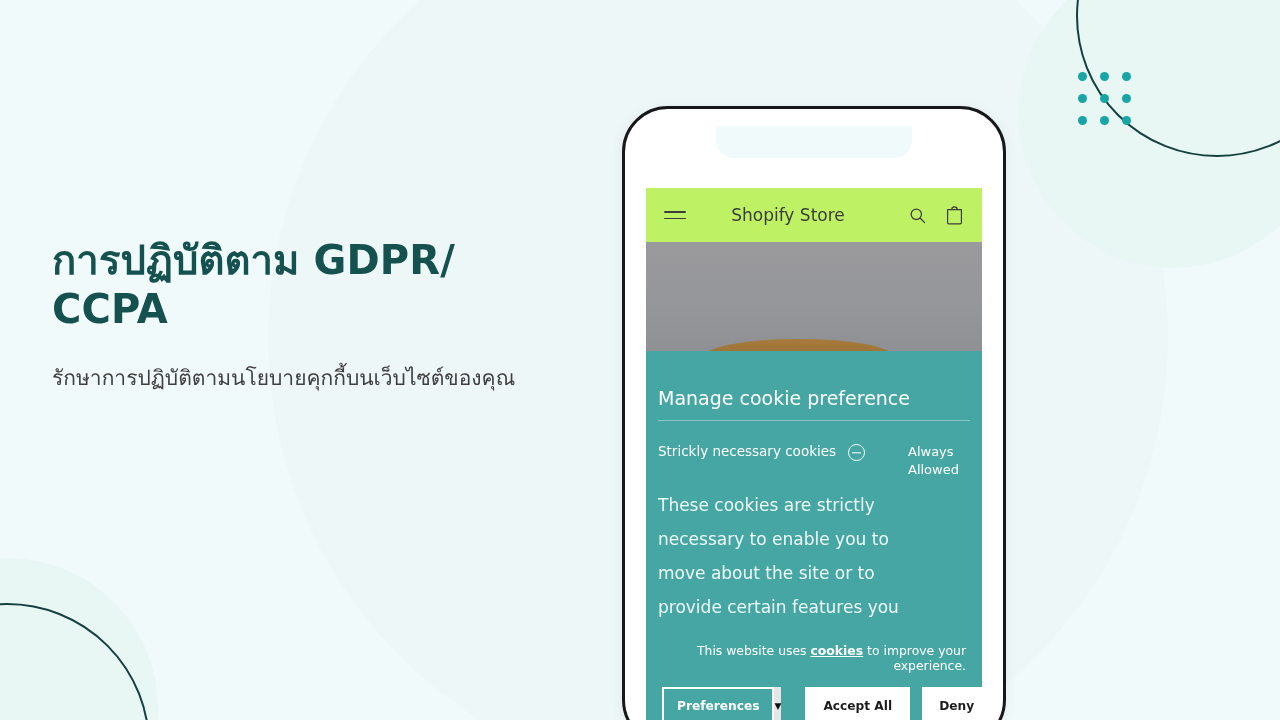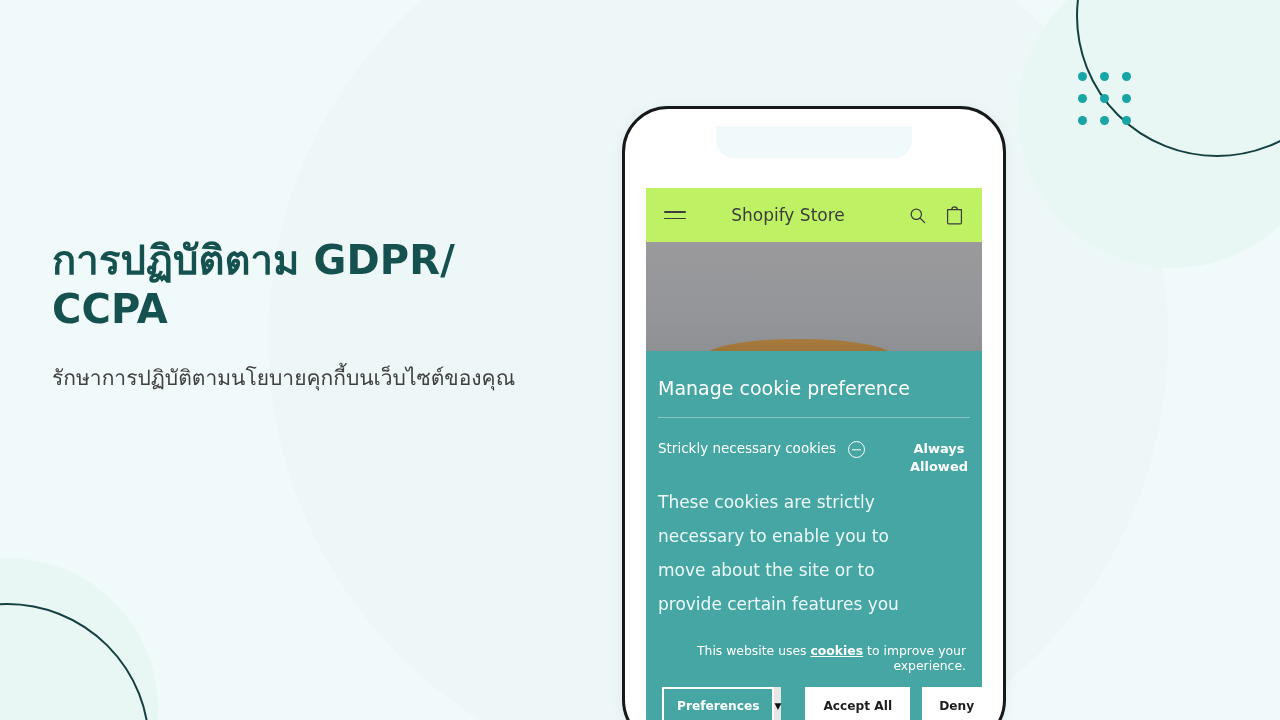--- a/index.html
+++ b/index.html
@@ -157,22 +157,23 @@
   .pref-panel {
     position: absolute;
     left: 0; right: 0; top: 225px; bottom: 0;
     background: #46a6a4;
     color: #fff;
     padding: 26px 12px 0 12px;
   }
   .pref-title {
     font-size: 19px;
     font-weight: 400;
-    padding: 0 0 18px 0;
+    padding: 0 0 11px 0;
     border-bottom: 1px solid rgba(255,255,255,.35);
+    margin-top: 10px;
   }
   .cookie-row {
     display: flex;
     align-items: flex-start;
     padding: 22px 0 0 0;
   }
   .cookie-name {
     font-size: 13.5px;
     font-weight: 400;
     white-space: nowrap;
@@ -188,23 +189,23 @@
   }
   .minus-icon::before {
     content: "";
     position: absolute;
     left: 3.4px; right: 3.4px; top: 50%;
     height: 1.4px; background: #fff;
     transform: translateY(-50%);
   }
   .always-allowed {
     margin-left: auto;
-    text-align: center;
+    text-align: left;
     font-size: 13px;
-    font-weight: 700;
+    font-weight: 400;
     line-height: 1.42;
     width: 62px;
   }
   .cookie-desc {
     font-size: 17px;
     line-height: 2.0;
     color: #eefaf9;
     padding: 8px 0 14px 0;
     border-bottom: 1px solid rgba(255,255,255,.35);
     max-width: 262px;

